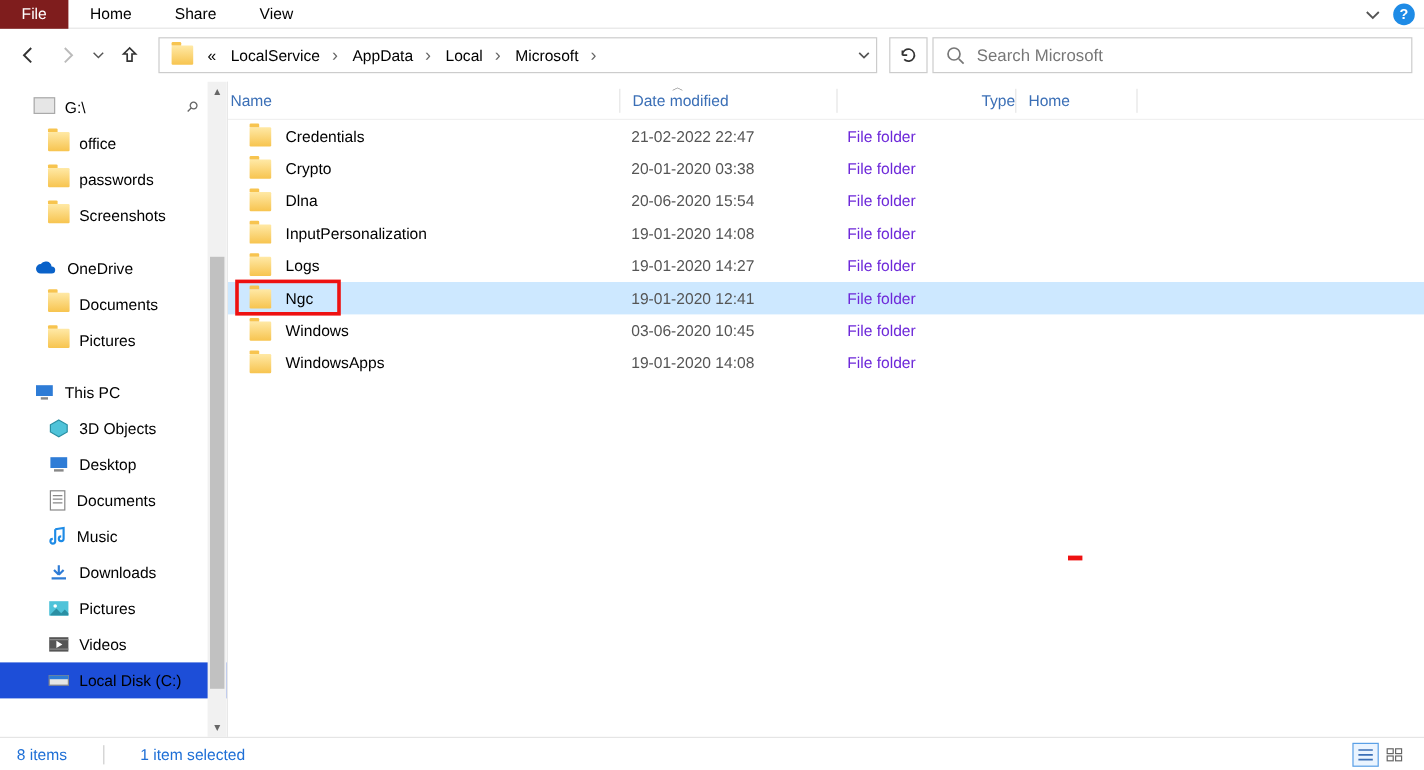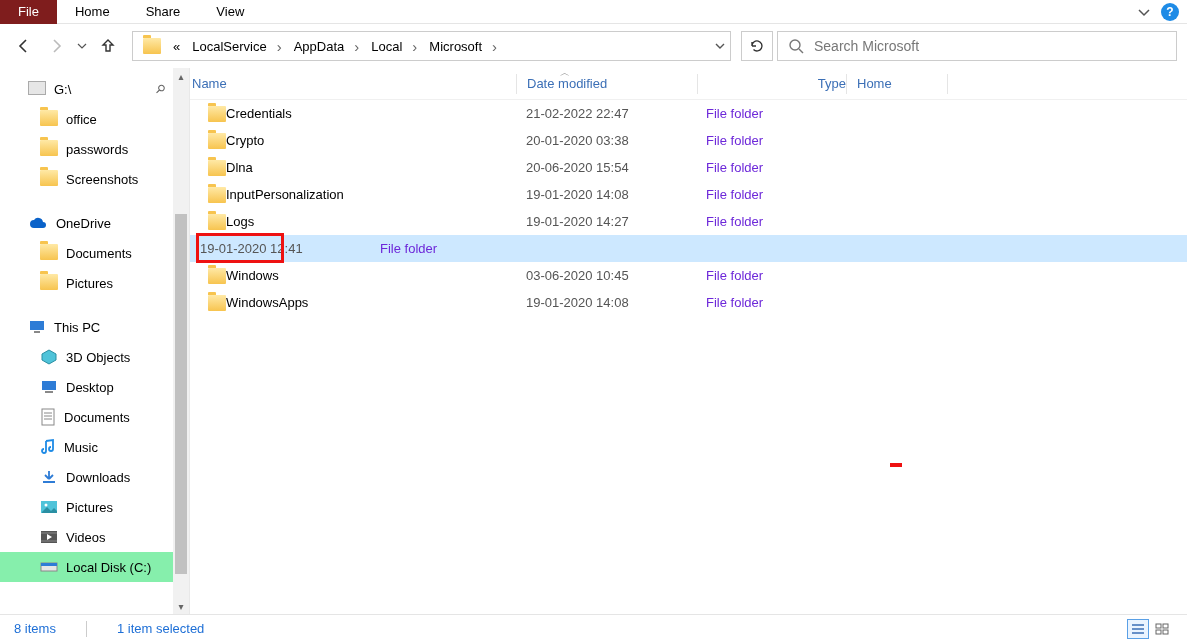--- a/index.html
+++ b/index.html
@@ -28,39 +28,39 @@
 
 
 .body { display: flex; height: calc(100% - 24px - 44px - 28px); }
 .tree { width: 190px; border-right: 1px solid #e8e8e8; padding-top: 6px; overflow: hidden; position: relative; }
 .tree-scroll { position: absolute; right: 0; top: 0; width: 16px; height: 100%; background: #f1f1f1; display: flex; flex-direction: column; align-items: center; }
 .tree-scroll .arrow { height: 16px; color: #666; font-size: 10px; display:flex; align-items:center; }
 .tree-scroll .track { flex: 1; width: 100%; position: relative; }
 .tree-scroll .thumb { position: absolute; left: 2px; right: 2px; background: #c1c1c1; }
 .tree-item { display: flex; align-items: center; height: 30px; padding-left: 28px; gap: 8px; }
 .tree-item.l2 { padding-left: 40px; }
-.tree-item.sel { background: #86efac; }
+.tree-item.sel { background: #1d4ed8; }
 .pin { margin-left: auto; margin-right: 24px; color: #666; transform: rotate(45deg); font-size: 12px; }
 .icon { width: 18px; height: 16px; display: inline-block; }
 .folder-ico { background: linear-gradient(#ffe9a6,#f7c44f); border-radius: 1px; position: relative; }
 .folder-ico::before { content: ""; position: absolute; top: -3px; left: 0; width: 8px; height: 3px; background: #f7c44f; border-radius: 1px 1px 0 0; }
 .drive-ico { width: 18px; height: 14px; background: #e6e6e6; border: 1px solid #aaa; position: relative; }
 
 
 .content { flex: 1; position: relative; }
 .cols { display: flex; height: 32px; align-items: center; border-bottom: 1px solid #f0f0f0; color: #3b6fb6; font-size: 13px; position: relative; }
 .cols .sort-up { position: absolute; left: 370px; top: -2px; font-size: 10px; color: #777; }
 .col-name { width: 326px; padding-left: 2px; }
 .col-date { width: 180px; }
 .col-type { width: 148px; text-align: right; }
 .col-size { width: 100px; }
 .col-sep { width: 1px; height: 20px; background: #e5e5e5; }
 .row { display: flex; align-items: center; height: 27px; }
 .row.sel { background: #cde8ff; }
-.row .cell-name { width: 326px; padding-left: 18px; display: flex; align-items: center; gap: 0; }
+.row .cell-name { width: 326px; padding-left: 18px; display: flex; align-items: center; gap: 12px; }
 .row .cell-date { width: 180px; color: #555; }
 .row .cell-type { width: 148px; color: #6d28d9; }
 .row .cell-size { width: 100px; color: #555; }
 .highlight-box { position: absolute; border: 3px solid #e11; pointer-events: none; }
 .red-dash { position: absolute; width: 12px; height: 4px; background: #e11; }
 
 
 .status { position: absolute; bottom: 0; left: 0; right: 0; height: 28px; border-top: 1px solid #e5e5e5; display: flex; align-items: center; padding: 0 14px; font-size: 13px; color: #1e6fd6; gap: 30px; }
 .status .sep { width: 1px; height: 16px; background: #ccc; }
 .status-right { margin-left: auto; display: flex; gap: 2px; }
@@ -327,20 +327,24 @@
         <div class="row">
           <div class="cell-name">
             <span class="icon folder-ico"></span>
             <span>Logs</span>
           </div>
           <div class="cell-date" style="padding-left:10px;">19-01-2020 14:27</div>
           <div class="cell-type" style="padding-left:10px;">File folder</div>
           <div class="cell-size"></div>
         </div>
         <div class="row sel">
+          <div class="cell-name">
+            <span class="icon folder-ico"></span>
+            <span>Ngc</span>
+          </div>
           <div class="cell-date" style="padding-left:10px;">19-01-2020 12:41</div>
           <div class="cell-type" style="padding-left:10px;">File folder</div>
           <div class="cell-size"></div>
         </div>
         <div class="row">
           <div class="cell-name">
             <span class="icon folder-ico"></span>
             <span>Windows</span>
           </div>
           <div class="cell-date" style="padding-left:10px;">03-06-2020 10:45</div>

